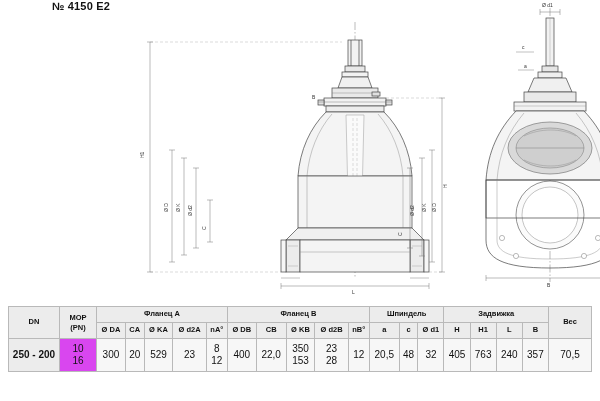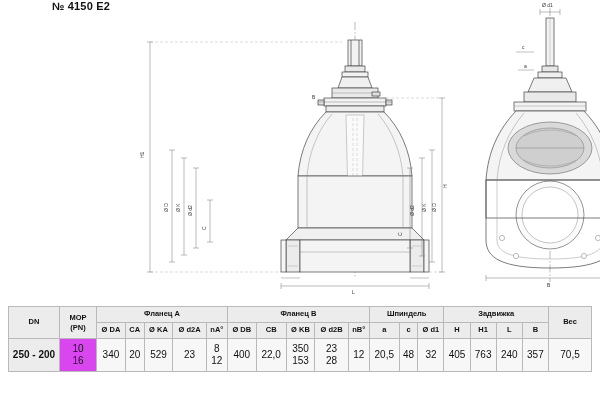--- a/index.html
+++ b/index.html
@@ -306,21 +306,21 @@
         </tr>
       </thead>
       <tbody>
         <tr>
           <td class="dn">250 - 200</td>
           <td class="mop">
             <span class="stack">10</span>
             <span class="stack">16</span>
           </td>
 
-          <td>340</td>
+          <td>300</td>
           <td>20</td>
           <td>529</td>
           <td>23</td>
           <td>
             <span class="stack">8</span>
             <span class="stack">12</span>
           </td>
 
           <td>400</td>
           <td>22,0</td>

